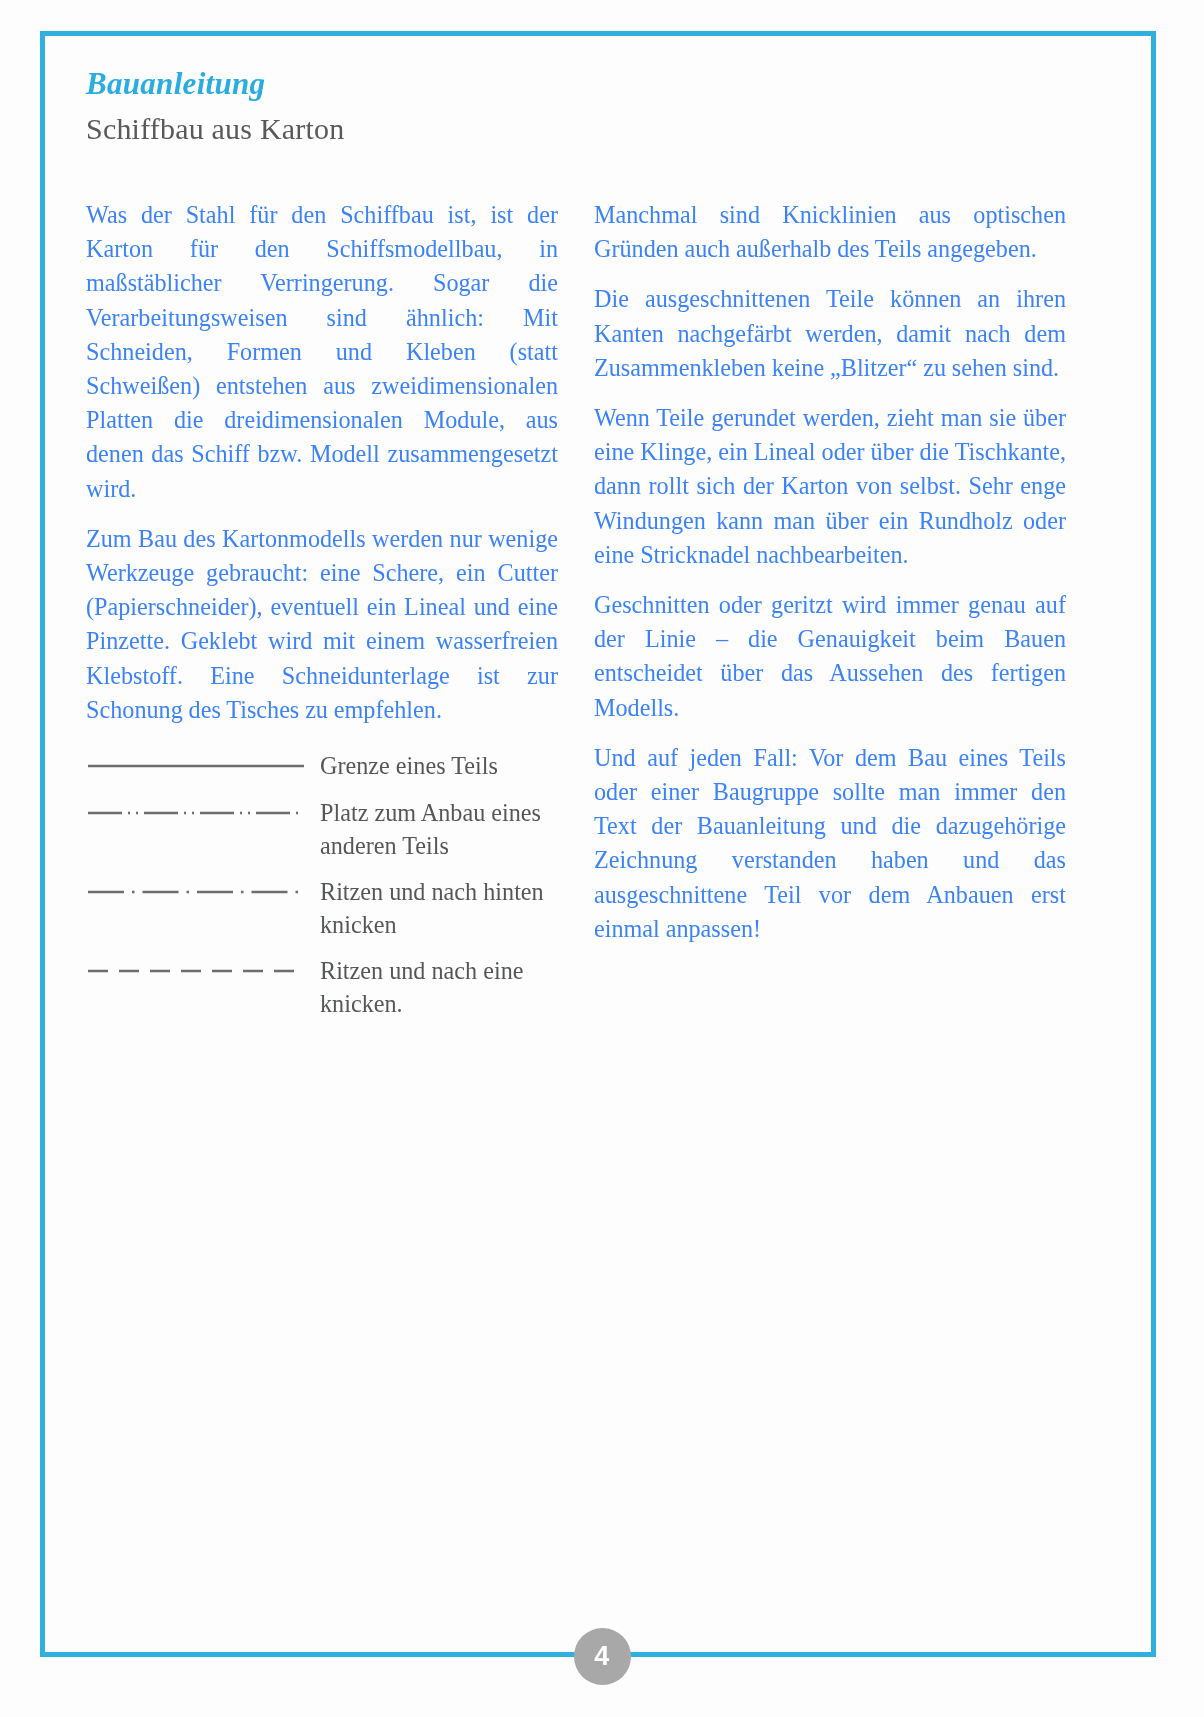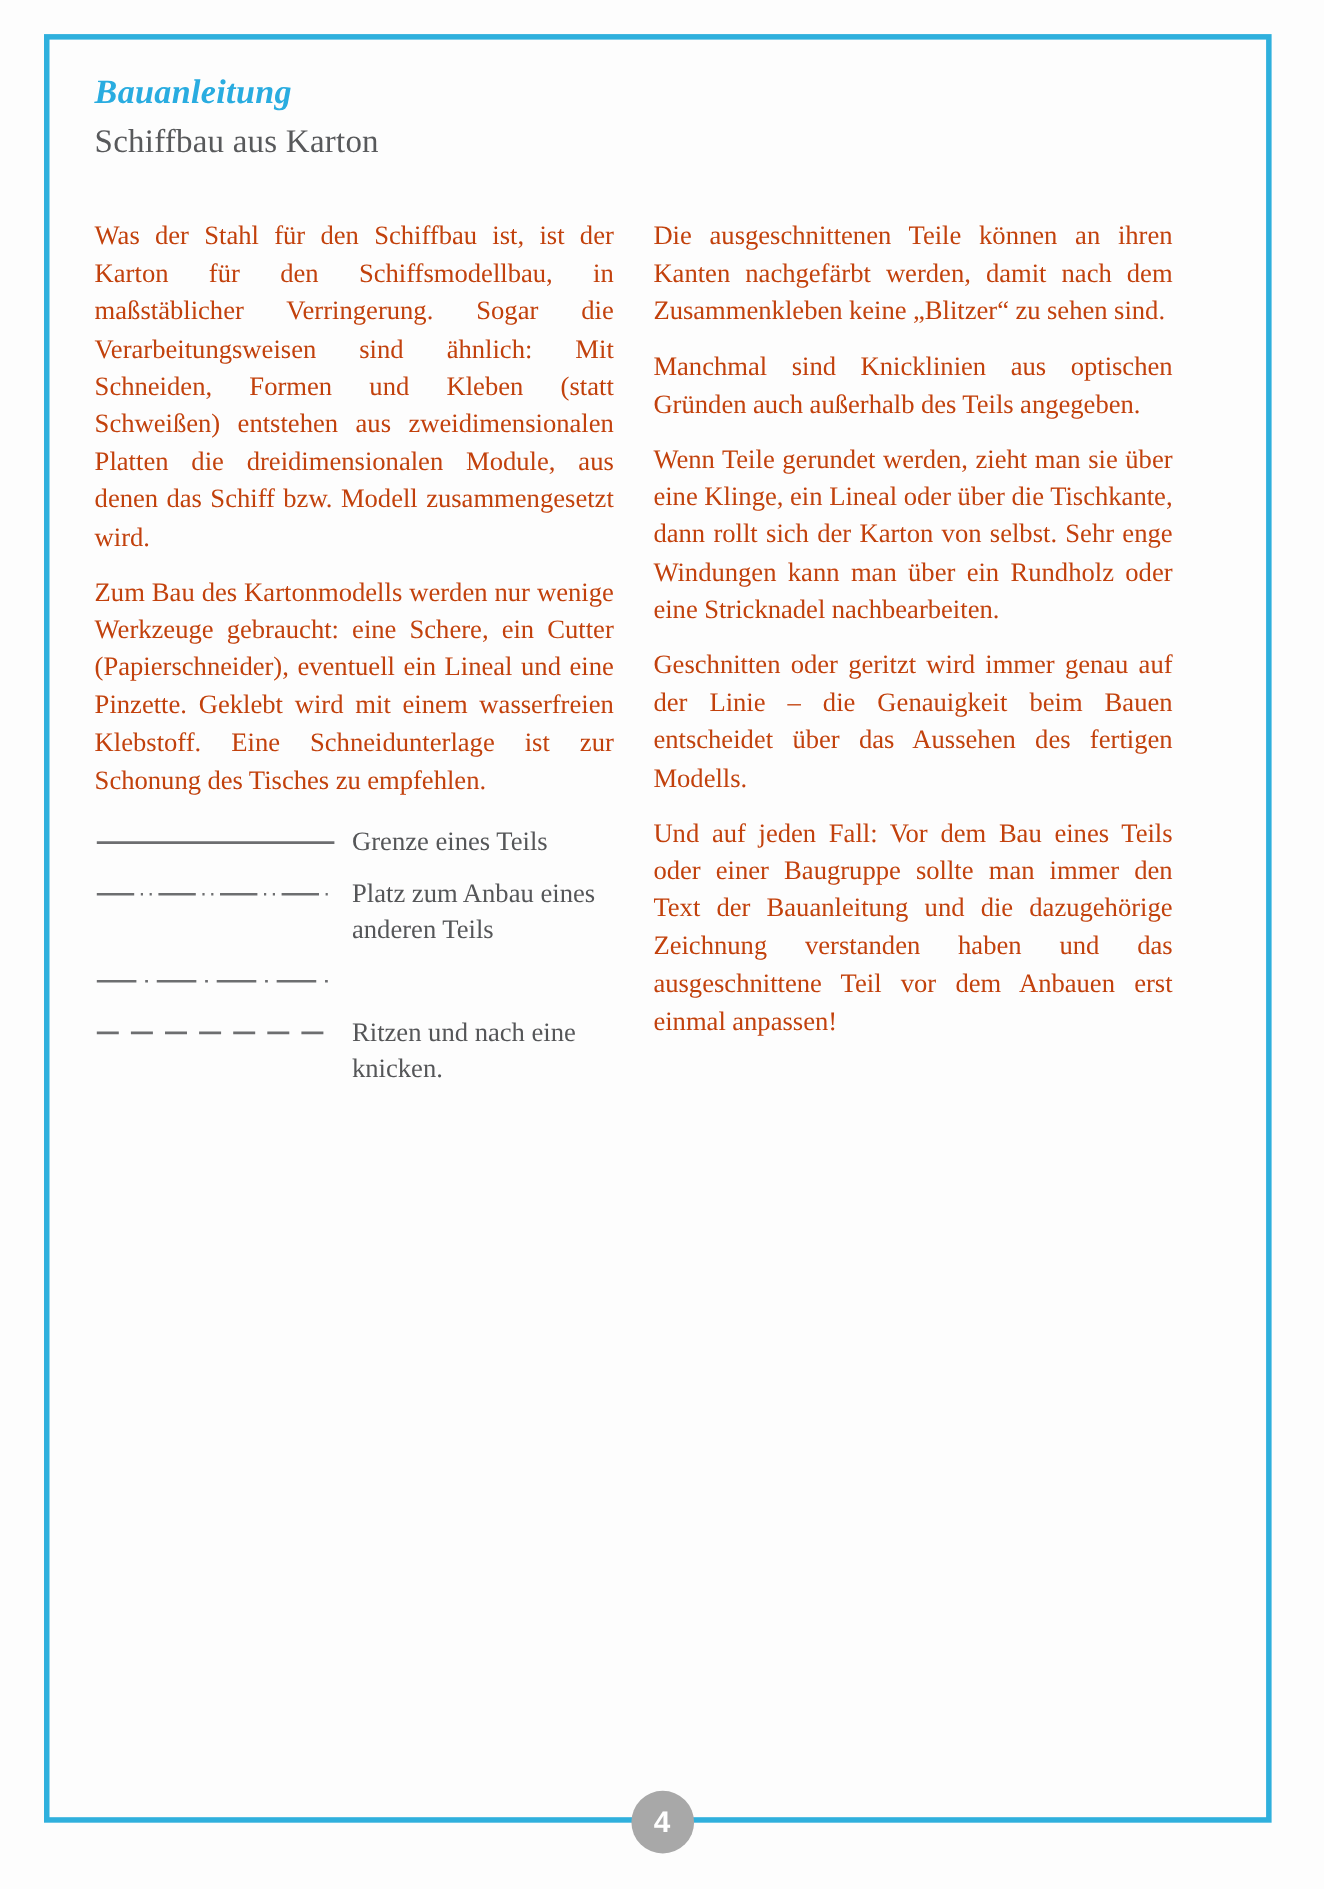--- a/index.html
+++ b/index.html
@@ -75,21 +75,21 @@
     display: flex;
     gap: 36px;
   }
   .column {
     width: 472px;
   }
   .para {
     margin: 0 0 16px 0;
     font-size: 24.2px;
     line-height: 34.2px;
-    color: #c2410c;
+    color: #3b82f6;
     text-align: justify;
     text-justify: inter-word;
     -webkit-hyphens: none;
     hyphens: none;
     word-spacing: -0.2px;
   }
   .para:last-child { margin-bottom: 0; }
 
   
   #legend {
@@ -185,37 +185,38 @@
           </div>
           <div class="legend-label">Platz zum Anbau eines anderen Teils</div>
         </div>
 
         <div class="legend-row">
           <div class="legend-sample">
             <svg viewBox="0 0 220 34" preserveAspectRatio="none" aria-hidden="true">
               <line x1="2" y1="17" x2="218" y2="17" stroke="#6d6e70" stroke-width="2.4" stroke-dasharray="36 8 2.5 8"></line>
             </svg>
           </div>
+          <div class="legend-label">Ritzen und nach hinten knicken</div>
         </div>
 
         <div class="legend-row">
           <div class="legend-sample">
             <svg viewBox="0 0 220 34" preserveAspectRatio="none" aria-hidden="true">
               <line x1="2" y1="17" x2="218" y2="17" stroke="#6d6e70" stroke-width="2.4" stroke-dasharray="20 11"></line>
             </svg>
           </div>
           <div class="legend-label">Ritzen und nach eine knicken.</div>
         </div>
 
       </div>
     </div>
 
     <div class="column">
+      <p class="para">Manchmal sind Knicklinien aus optischen Gründen auch außerhalb des Teils angegeben.</p>
       <p class="para">Die ausgeschnittenen Teile können an ihren Kanten nachgefärbt werden, damit nach dem Zusammenkleben keine „Blitzer“ zu sehen sind.</p>
-      <p class="para">Manchmal sind Knicklinien aus optischen Gründen auch außerhalb des Teils angegeben.</p>
       <p class="para">Wenn Teile gerundet werden, zieht man sie über eine Klinge, ein Lineal oder über die Tischkante, dann rollt sich der Karton von selbst. Sehr enge Windungen kann man über ein Rundholz oder eine Stricknadel nachbearbeiten.</p>
       <p class="para">Geschnitten oder geritzt wird immer genau auf der Linie – die Genauigkeit beim Bauen entscheidet über das Aussehen des fertigen Modells.</p>
       <p class="para">Und auf jeden Fall: Vor dem Bau eines Teils oder einer Baugruppe sollte man immer den Text der Bauanleitung und die dazugehörige Zeichnung verstanden haben und das ausgeschnittene Teil vor dem Anbauen erst einmal anpassen!</p>
     </div>
 
   </div>
 
   <div id="page-number-badge">
     <div id="page-number-circle">4</div>
   </div>

